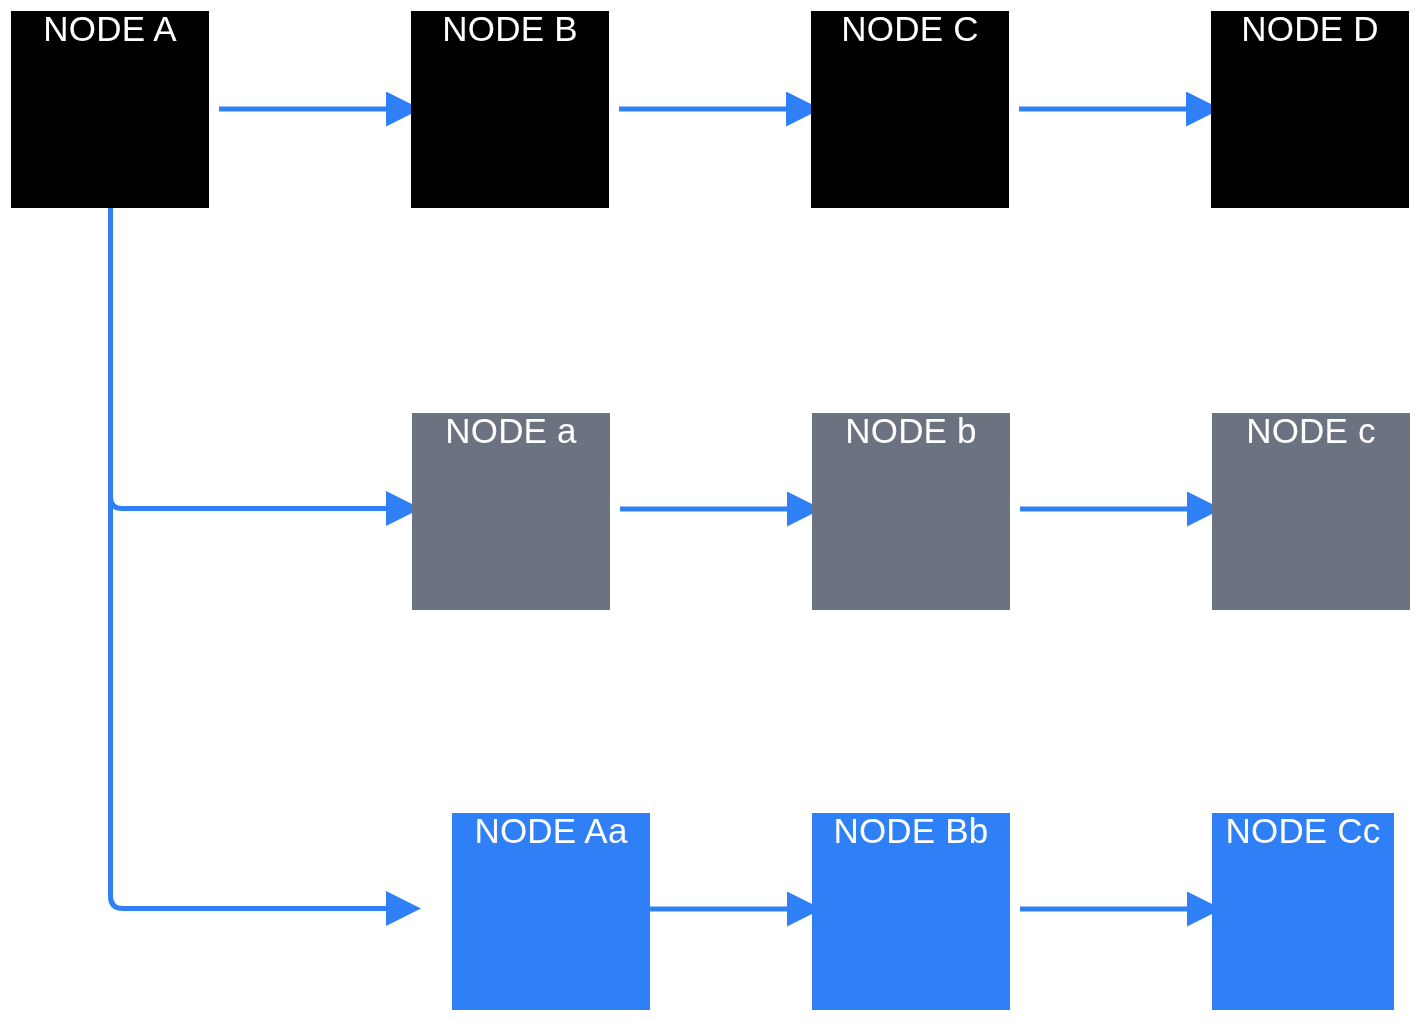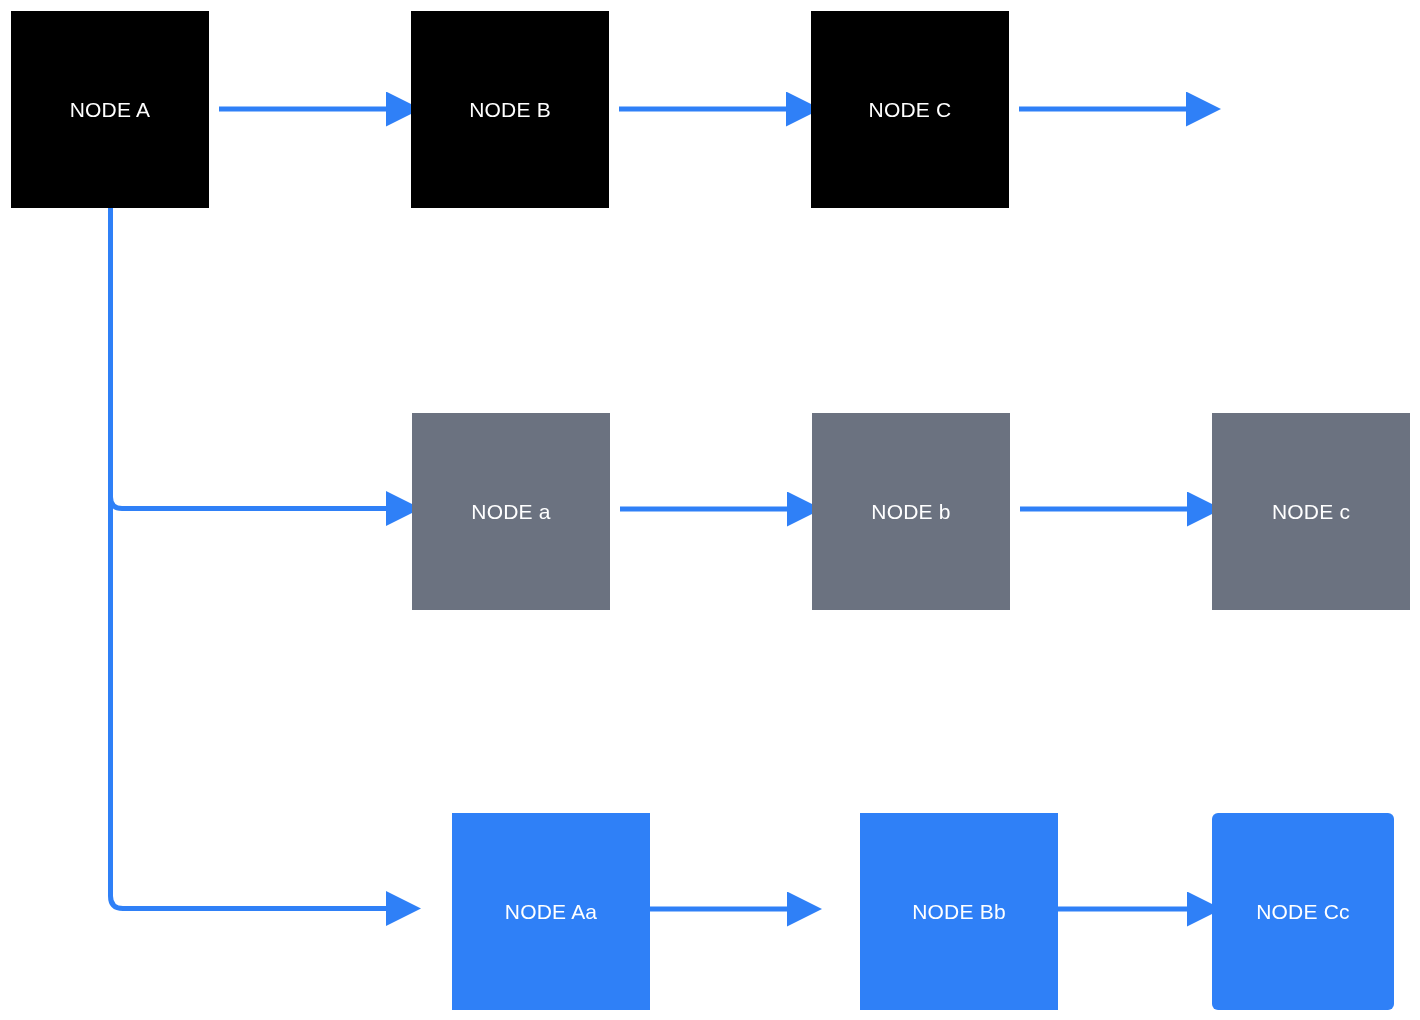--- a/index.html
+++ b/index.html
@@ -13,25 +13,25 @@
   #canvas {
     position: relative;
     width: 1420px;
     height: 1020px;
     background: #ffffff;
     overflow: hidden;
   }
   .node {
     position: absolute;
     display: flex;
-    align-items: center;
+    align-items: flex-start;
     justify-content: center;
     color: #ffffff;
     font-family: "Liberation Sans", sans-serif;
-    font-size: 21px;
+    font-size: 35px;
     font-weight: 400;
     letter-spacing: 0.2px;
     line-height: 1;
     white-space: nowrap;
     box-sizing: border-box;
   }
   .edge-layer {
     position: absolute;
     left: 0;
     top: 0;
@@ -69,34 +69,37 @@
 
   <div class="node" style="left:11px;  top:11px; width:198px; height:197px; background:#000000;">
     <span>NODE A</span>
   </div>
   <div class="node" style="left:411px; top:11px; width:198px; height:197px; background:#000000;">
     <span>NODE B</span>
   </div>
   <div class="node" style="left:811px; top:11px; width:198px; height:197px; background:#000000;">
     <span>NODE C</span>
   </div>
+  <div class="node" style="left:1211px; top:11px; width:198px; height:197px; background:#000000;">
+    <span>NODE D</span>
+  </div>
 
   <div class="node" style="left:412px; top:413px; width:198px; height:197px; background:#6B7280;">
     <span>NODE a</span>
   </div>
   <div class="node" style="left:812px; top:413px; width:198px; height:197px; background:#6B7280;">
     <span>NODE b</span>
   </div>
   <div class="node" style="left:1212px; top:413px; width:198px; height:197px; background:#6B7280;">
     <span>NODE c</span>
   </div>
 
   <div class="node" style="left:412px; top:813px; width:198px; height:197px; background:#2F80F7;margin-left:40px;">
     <span>NODE Aa</span>
   </div>
-  <div class="node" style="left:812px; top:813px; width:198px; height:197px; background:#2F80F7;margin-left:48px;">
+  <div class="node" style="left:812px; top:813px; width:198px; height:197px; background:#2F80F7;">
     <span>NODE Bb</span>
   </div>
-  <div class="node" style="left:1212px; top:813px; width:182px; height:197px; background:#2F80F7;border-radius:6px;">
+  <div class="node" style="left:1212px; top:813px; width:182px; height:197px; background:#2F80F7;">
     <span>NODE Cc</span>
   </div>
 
 </div>
 
 </body></html>

